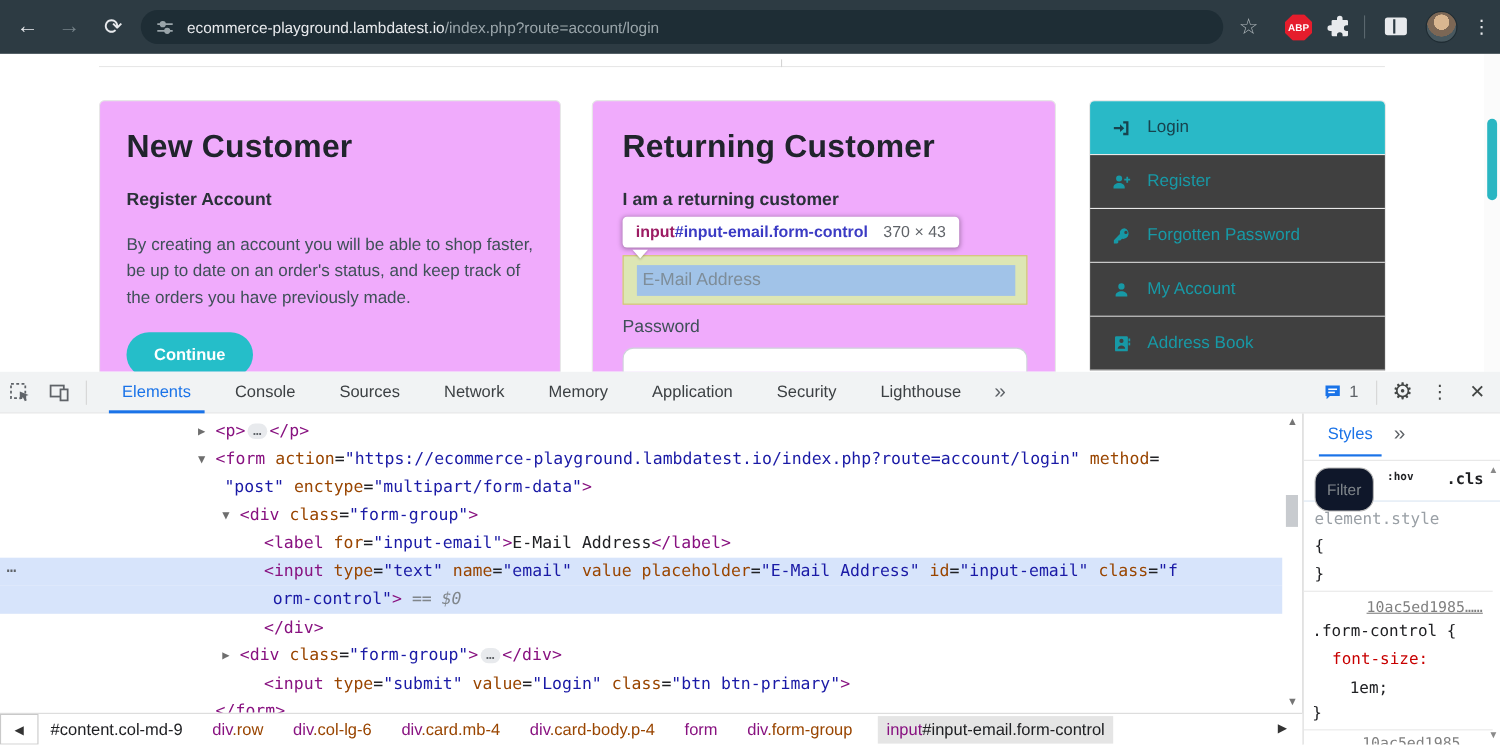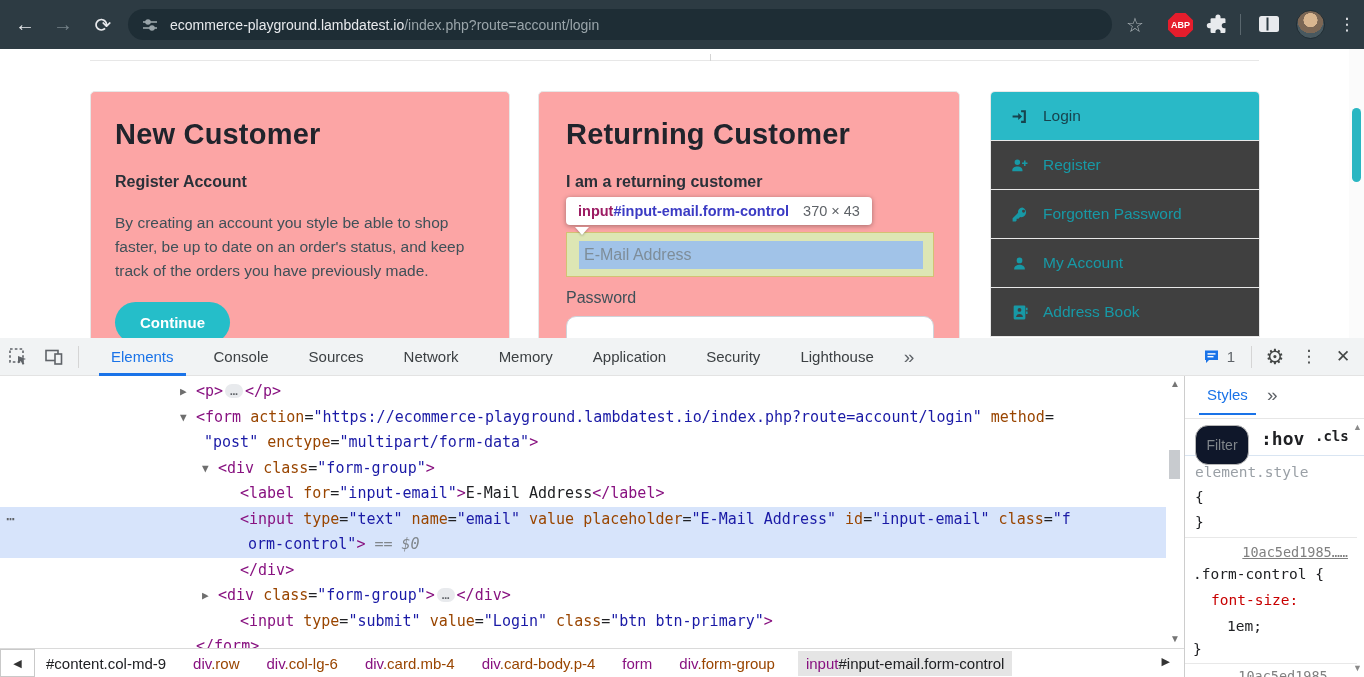--- a/index.html
+++ b/index.html
@@ -29,21 +29,21 @@
   .avatar { position:absolute; left:1296px; top:10px; width:29px; height:29px; border-radius:50%;
             background:radial-gradient(circle at 50% 34%, #d9b690 0 31%, #7c6755 32% 58%, #48585f 59% 100%);
             border:1px solid #1f2c33; }
   .kebab { position:absolute; left:1334px; top:0; height:49px; width:26px; display:flex; align-items:center;
            justify-content:center; color:#e8eaed; font-size:17px; letter-spacing:0; }
 
   
   .viewport { position:absolute; left:0; top:49px; width:1364px; height:289px; background:#fff; overflow:hidden; }
   .hairline { position:absolute; left:90px; top:11px; width:1169px; height:1px; background:#e7e7e7; }
   .hairtick { position:absolute; left:710px; top:5px; width:1px; height:7px; background:#d4d4d4; }
-  .card { position:absolute; top:42px; background:#fca5a5; border:1px solid #e7e7e7; border-radius:5px; }
+  .card { position:absolute; top:42px; background:#f0abfc; border:1px solid #e7e7e7; border-radius:5px; }
   .card.new { left:90px; width:420px; height:400px; padding:26px 24px; }
   .card.ret { left:538px; width:422px; height:400px; padding:26px 27px; }
   .h1 { font-size:29px; font-weight:bold; color:#20242c; letter-spacing:.2px; }
   .sub { font-size:16px; font-weight:bold; color:#2a3139; margin-top:22px; }
   .body-txt { font-size:15.5px; color:#3f5058; line-height:24px; margin-top:20px; width:370px; }
   .btn-teal { display:inline-block; margin-top:19px; background:#25bec9; color:#fff; font-weight:bold;
               font-size:15px; padding:12px 25px; border-radius:24px; border:none; cursor:pointer; }
   
   .insp-tip { position:absolute; left:27px; top:105px; background:#fff; border-radius:4px;
               box-shadow:0 1px 5px rgba(0,0,0,.35); padding:6px 12px; white-space:nowrap; z-index:5;
@@ -119,21 +119,21 @@
   .styles-pane { position:absolute; left:1184px; top:38px; width:180px; height:301px; background:#fff;
                  border-left:1px solid #cdcdcd; overflow:hidden; }
   .sp-tabs { position:absolute; left:0; top:0; width:180px; height:43px; border-bottom:1px solid #e6e6e6; }
   .sp-tab { position:absolute; left:22px; top:10px; font-size:15px; color:#1a73e8; }
   .sp-tab::after { content:""; position:absolute; left:-8px; right:-8px; bottom:-12px; height:2.5px; background:#1a73e8; }
   .sp-more { position:absolute; left:82px; top:8px; color:#5f6368; font-size:19px; }
   .sp-filter-row { position:absolute; left:0; top:43px; width:180px; height:37px; border-bottom:1px solid #d9e5f2; }
   .sp-filter { position:absolute; left:10px; top:6px; width:54px; height:40px; border:1px solid #b8b8b8;
                border-radius:13px; color:#80868b; font-size:14px; display:flex; align-items:center;
                justify-content:center; background:#0f172a; }
-  .sp-hov { position:absolute; left:76px; top:9px; font-weight:bold; font-size:18px; color:#202124;
+  .sp-hov { position:absolute; left:76px; top:9px; font-weight:bold; font-size:10px; color:#202124;
             font-family:"DejaVu Sans Mono", monospace; }
   .sp-cls { position:absolute; left:130px; top:9px; font-weight:bold; font-size:14px; color:#202124;
             font-family:"DejaVu Sans Mono", monospace; white-space:nowrap; }
   .sp-code { font-family:"DejaVu Sans Mono", monospace; font-size:14.5px; color:#202124; position:absolute; }
   .sp-grey { color:#9aa0a6; }
   .sp-link { color:#808080; text-decoration:underline; font-size:13.5px; }
   .sp-red { color:#c80000; }
   .sp-div { position:absolute; left:0; width:172px; height:1px; background:#e8e8e8; }
   .sp-sb-up   { position:absolute; right:2px; top:46px;  color:#8a8a8a; font-size:9px; }
   .sp-sb-down { position:absolute; right:2px; bottom:4px; color:#8a8a8a; font-size:9px; }
@@ -212,21 +212,21 @@
     <div class="kebab">⋮</div>
   </header>
 
   <main class="viewport">
     <div class="hairline"></div>
     <div class="hairtick"></div>
 
     <section class="card new">
       <h1 class="h1">New Customer</h1>
       <div class="sub">Register Account</div>
-      <p class="body-txt">By creating an account you style be able to shop faster, be up to date on an order's status, and keep track of the orders you have previously made.</p>
+      <p class="body-txt">By creating an account you will be able to shop faster, be up to date on an order's status, and keep track of the orders you have previously made.</p>
       <button class="btn-teal">Continue</button>
     </section>
 
     <section class="card ret">
       <h1 class="h1">Returning Customer</h1>
       <div class="sub">I am a returning customer</div>
 
       <div class="insp-tip">
         <span class="sel-tag">input</span><span class="sel-rest">#input-email.form-control</span><span class="dims">370 × 43</span>
       </div>

